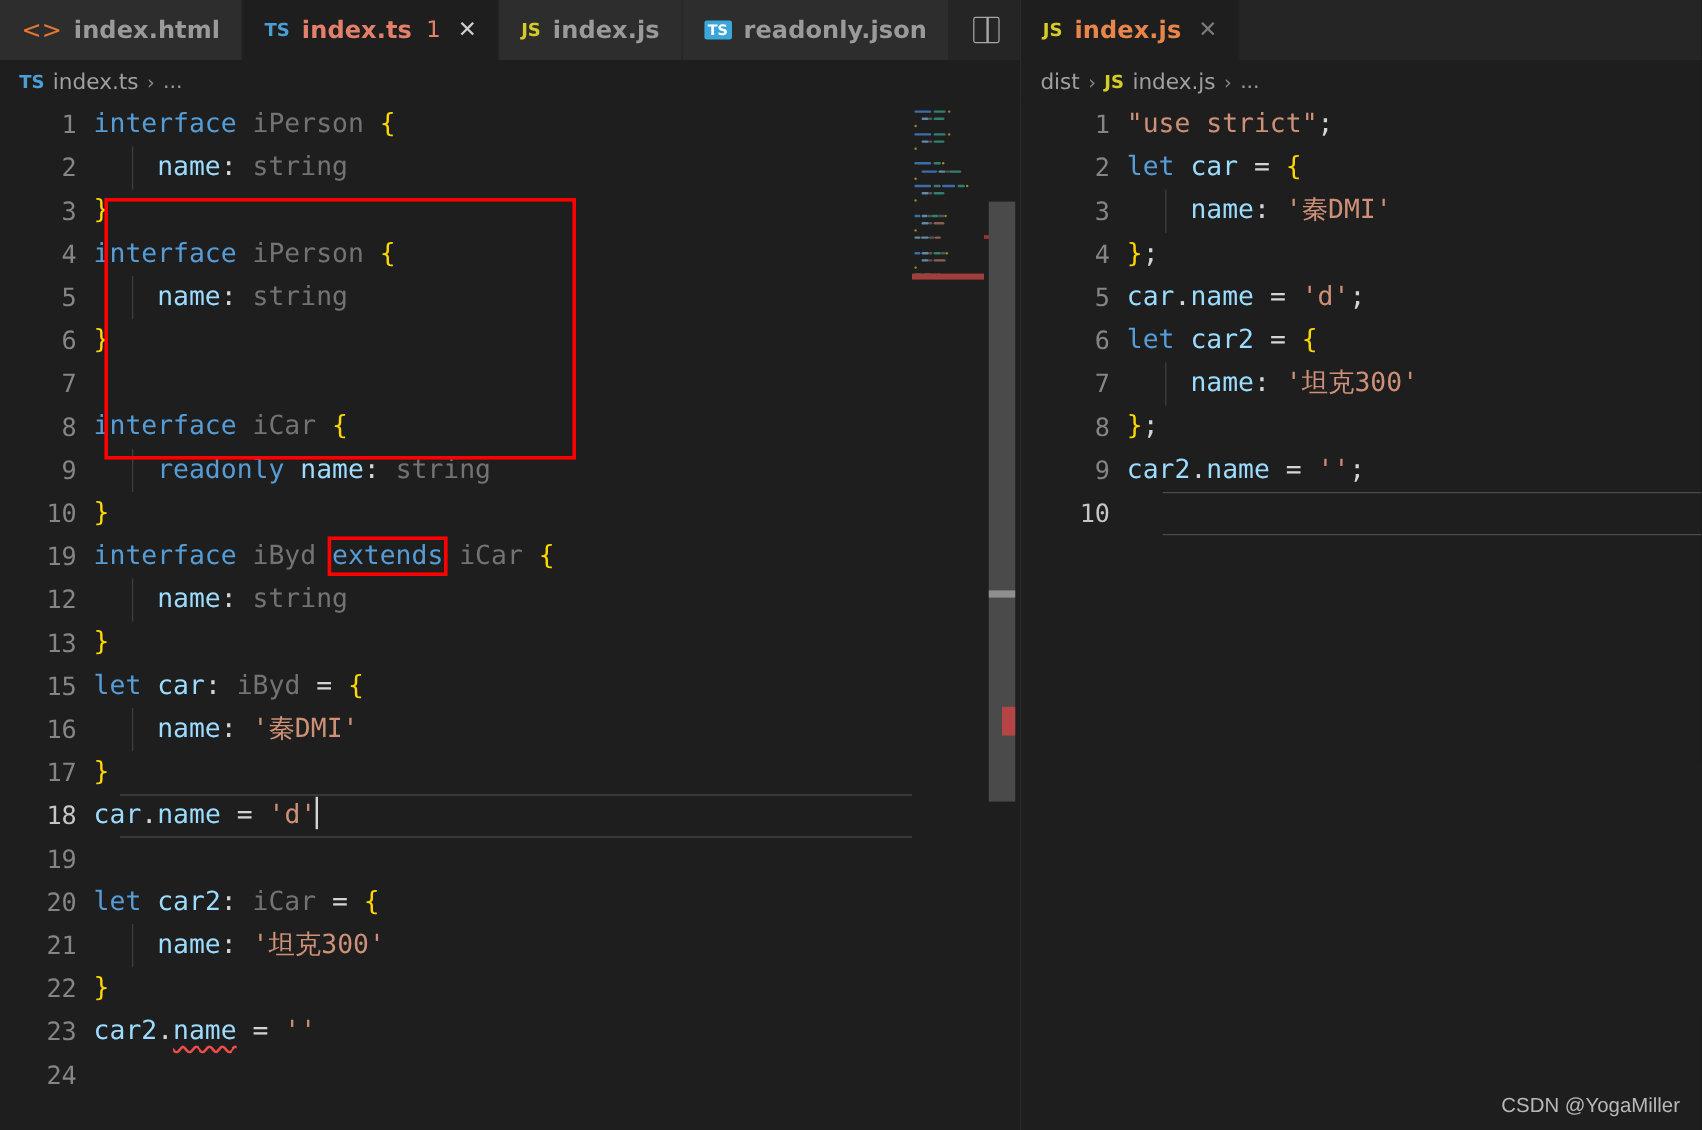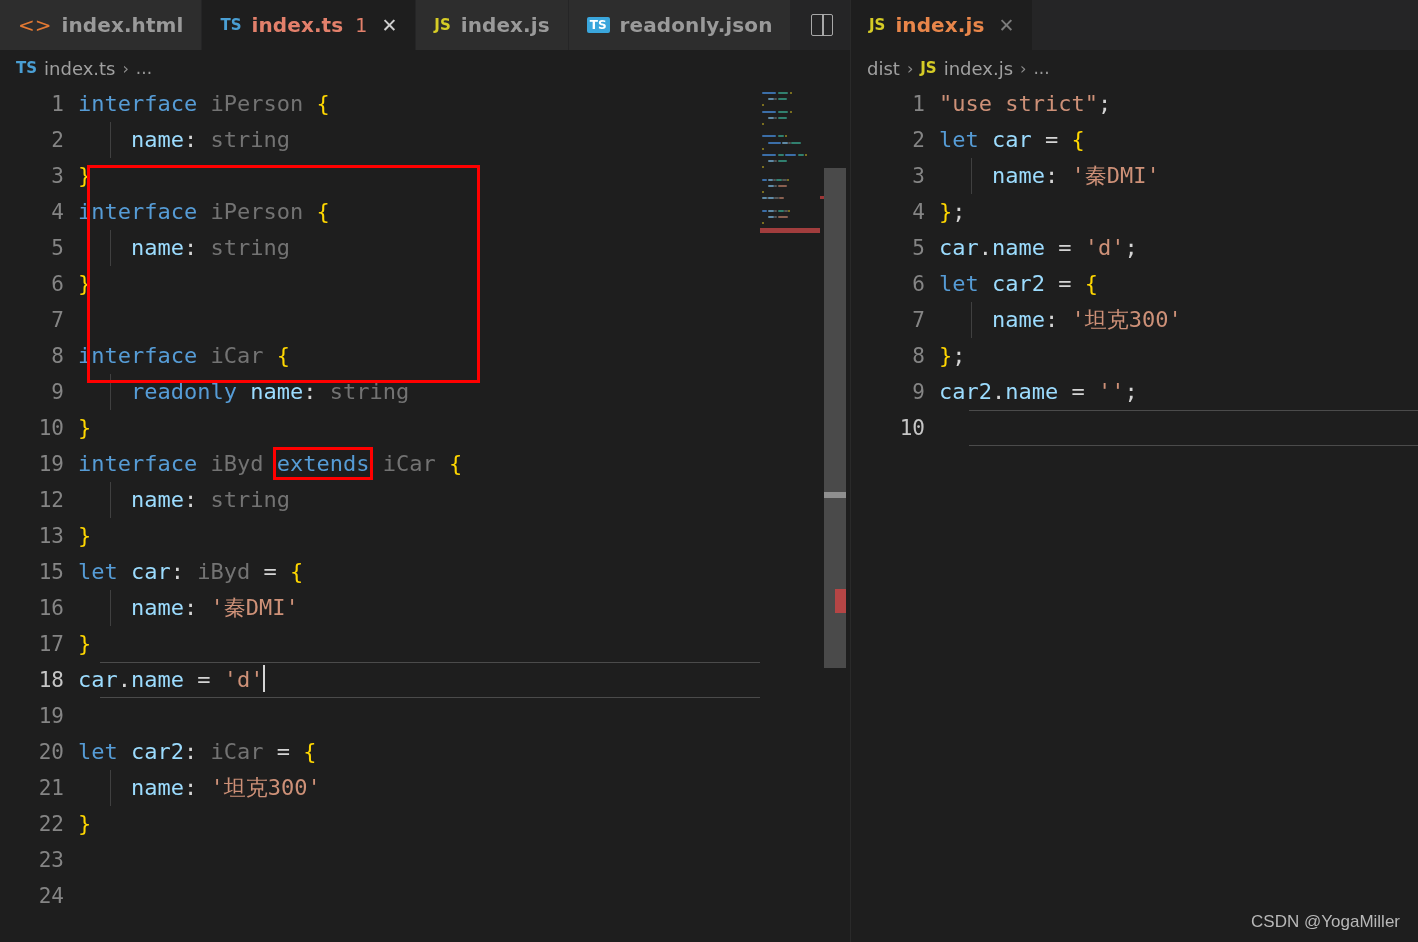--- a/index.html
+++ b/index.html
@@ -262,20 +262,21 @@
             <div class="gutter">21</div>
             <div class="code"><span class="op">    </span><span class="prop">name</span><span class="punc">: </span><span class="str">'坦克300'</span></div>
             <div class="indent-guide" style="left: 110px;"></div>
           </div>
           <div class="row">
             <div class="gutter">22</div>
             <div class="code"><span class="br">}</span></div>
           </div>
           <div class="row">
             <div class="gutter">23</div>
+            <div class="code"><span class="prop">car2</span><span class="punc">.</span><span class="prop squiggle">name</span><span class="op"> = </span><span class="str">''</span></div>
           </div>
           <div class="row">
             <div class="gutter">24</div>
             <div class="code"></div>
           </div>
         </div>
 
       <div class="annot-rect"></div>
 
       <div class="minimap">

